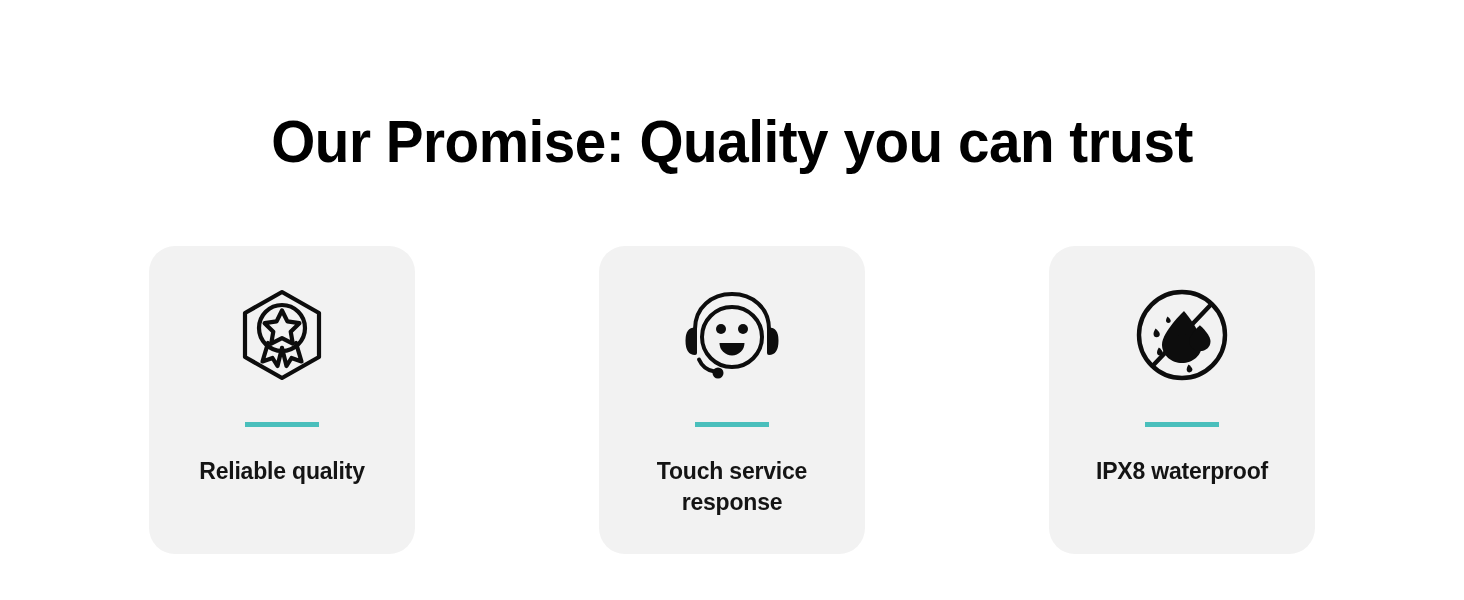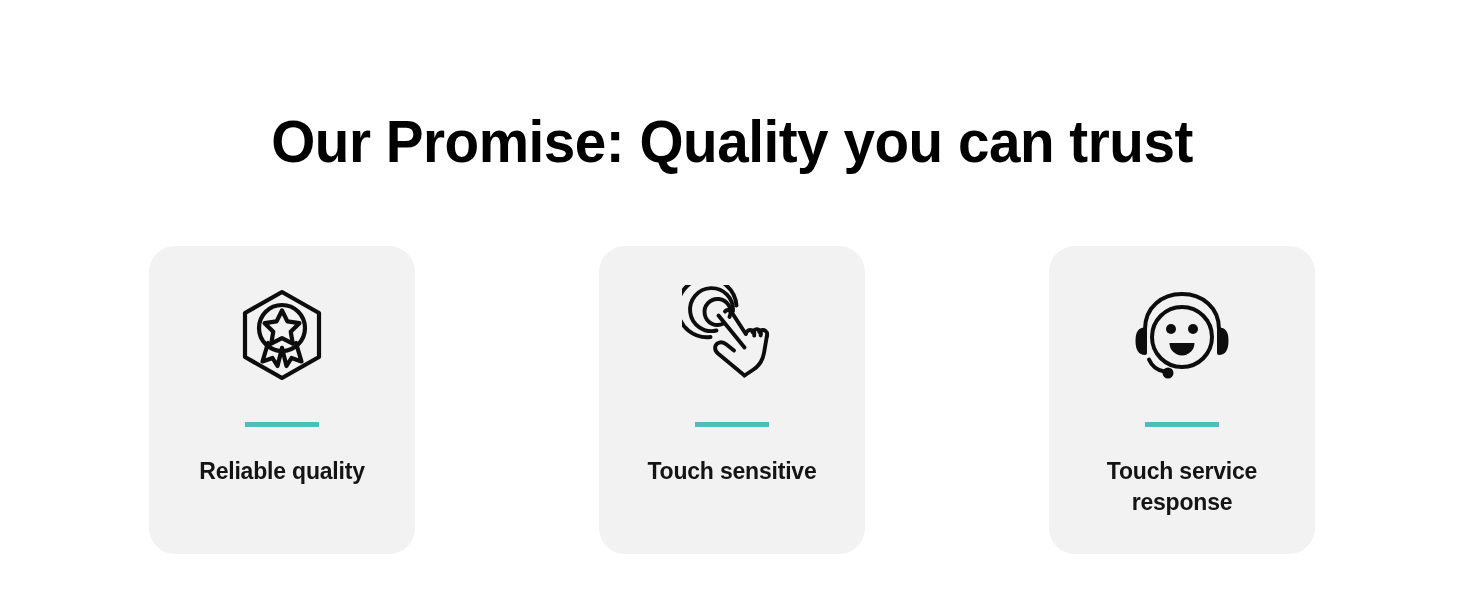--- a/index.html
+++ b/index.html
@@ -101,40 +101,20 @@
             <path d="M50 25.5 L55.4 36.4 L67.4 38.2 L58.7 46.7 L60.8 58.7 L50 53.1 L39.2 58.7 L41.3 46.7 L32.6 38.2 L44.6 36.4 Z"></path>
             <path d="M36 58 L30.5 76.5 L40.5 73 L45.5 81 L50 63"></path>
             <path d="M64 58 L69.5 76.5 L59.5 73 L54.5 81 L50 63"></path>
           </g>
         </svg>
       </div>
       <div class="divider" style="background: rgb(74, 191, 188);"></div>
       <div class="card-label">Reliable quality</div>
     </div>
 
-    <div class="card">
-      <div class="card-icon">
-        <svg viewBox="0 0 100 100" width="100" height="100" aria-hidden="true">
-          <g fill="none" stroke="#0d0d0d" stroke-width="3.9" stroke-linecap="round" stroke-linejoin="round">
-            <path d="M41.5 38.5 A13 13 0 1 1 47.5 32"></path>
-            <path d="M34.5 45.5 A21.5 21.5 0 1 1 51 26"></path>
-            <path d="M28.5 52 A29.5 29.5 0 1 1 54.5 20.5"></path>
-            <path d="M36.5 30.5 L62.5 62.5"></path>
-            <path d="M43 26.5 C44.5 24.5 48 24.5 49.5 27 L63.5 48.5"></path>
-            <path d="M63.8 48.9 C64.6 45.8 67.4 44.2 70 45.3 C72 46.2 72.6 48.4 72.2 50.6"></path>
-            <path d="M70.5 47.2 C71.8 44.6 74.6 43.6 76.9 44.9 C78.8 46 79.2 48.3 78.6 50.4"></path>
-            <path d="M77.3 46.9 C78.9 44.8 81.6 44.3 83.6 45.9 C85.2 47.2 85.4 49.3 84.8 51.3"></path>
-            <path d="M84.9 51 L82 68 C80.8 75 77.3 80.6 71.5 84.5 L62.5 90.5"></path>
-            <path d="M62.5 90.5 L36 68.5 C32 65 32.5 60.5 35.5 58.4 C38.2 56.5 41.5 57 44.5 59.4 L52 65.5"></path>
-          </g>
-        </svg>
-      </div>
-      <div class="divider" style="background: rgb(74, 191, 188);"></div>
-      <div class="card-label">Touch sensitive</div>
-    </div>
 
     <div class="card">
       <div class="card-icon">
         <svg viewBox="0 0 100 100" width="100" height="100" aria-hidden="true">
           <g fill="none" stroke="#0d0d0d" stroke-width="4" stroke-linecap="round" stroke-linejoin="round">
             <path d="M13 55 V44 C13 22.5 29.6 9 50 9 C70.4 9 87 22.5 87 44 V55"></path>
             <circle cx="50" cy="52" r="30"></circle>
             <path d="M17 74.5 C20 81.5 25.5 85.5 32.5 86.5"></path>
           </g>
           <path d="M13 44.5 C8 44.5 5.5 48.5 5.5 55.5 C5.5 63 8 68 13 68 Z" fill="#0d0d0d" stroke="#0d0d0d" stroke-width="4" stroke-linejoin="round"></path>
@@ -142,15 +122,35 @@
           <circle cx="36" cy="88" r="5.5" fill="#0d0d0d"></circle>
           <circle cx="39" cy="44" r="5" fill="#0d0d0d"></circle>
           <circle cx="61" cy="44" r="5" fill="#0d0d0d"></circle>
           <path d="M37.5 58 A12.5 12.5 0 0 0 62.5 58 Z" fill="#0d0d0d"></path>
         </svg>
       </div>
       <div class="divider" style="background: rgb(74, 191, 188);"></div>
       <div class="card-label">Touch service response</div>
     </div>
 
+    <div class="card">
+      <div class="card-icon">
+        <svg viewBox="0 0 100 100" width="100" height="100" aria-hidden="true">
+          <g fill="#0d0d0d">
+            <path d="M52 26 C52 26 30 47 30 59.5 C30 70.5 39.5 78 50 78 C60.5 78 70 70.5 70 59.5 C70 47 52 26 52 26 Z"></path>
+            <path d="M76.5 42 C76.5 42 65 52 65 59.5 C65 65.6 70.2 70 76.5 70 C82.8 70 88 65.6 88 59.5 C88 52 76.5 42 76.5 42 Z" transform="translate(-8,-2) scale(0.92) translate(6,4)"></path>
+            <path d="M23.5 43.5 C22.2 45.8 21.5 47.6 21.5 48.9 C21.5 50.9 22.8 52.2 24.6 52.2 C26.4 52.2 27.8 50.9 27.8 49.2 C27.8 47.4 25.6 45 23.5 43.5 Z"></path>
+            <path d="M26.8 62.5 C25.6 64.6 25 66.2 25 67.4 C25 69.2 26.2 70.4 27.8 70.4 C29.4 70.4 30.7 69.2 30.7 67.6 C30.7 66 28.7 63.8 26.8 62.5 Z"></path>
+            <path d="M56.5 79.5 C55.3 81.6 54.7 83.2 54.7 84.4 C54.7 86.2 55.9 87.4 57.5 87.4 C59.1 87.4 60.4 86.2 60.4 84.6 C60.4 83 58.4 80.8 56.5 79.5 Z"></path>
+            <path d="M35.5 31.5 C34.5 33.2 34 34.5 34 35.5 C34 37 35 38 36.3 38 C37.6 38 38.7 37 38.7 35.7 C38.7 34.4 37 32.6 35.5 31.5 Z"></path>
+          </g>
+          <g fill="none" stroke="#0d0d0d" stroke-width="4.4" stroke-linecap="round">
+            <circle cx="50" cy="50" r="43"></circle>
+            <path d="M79.5 19 L20.5 81"></path>
+          </g>
+        </svg>
+      </div>
+      <div class="divider" style="background: rgb(74, 191, 188);"></div>
+      <div class="card-label">IPX8 waterproof</div>
+    </div>
 
   </div>
 </div>
 
 </body></html>

